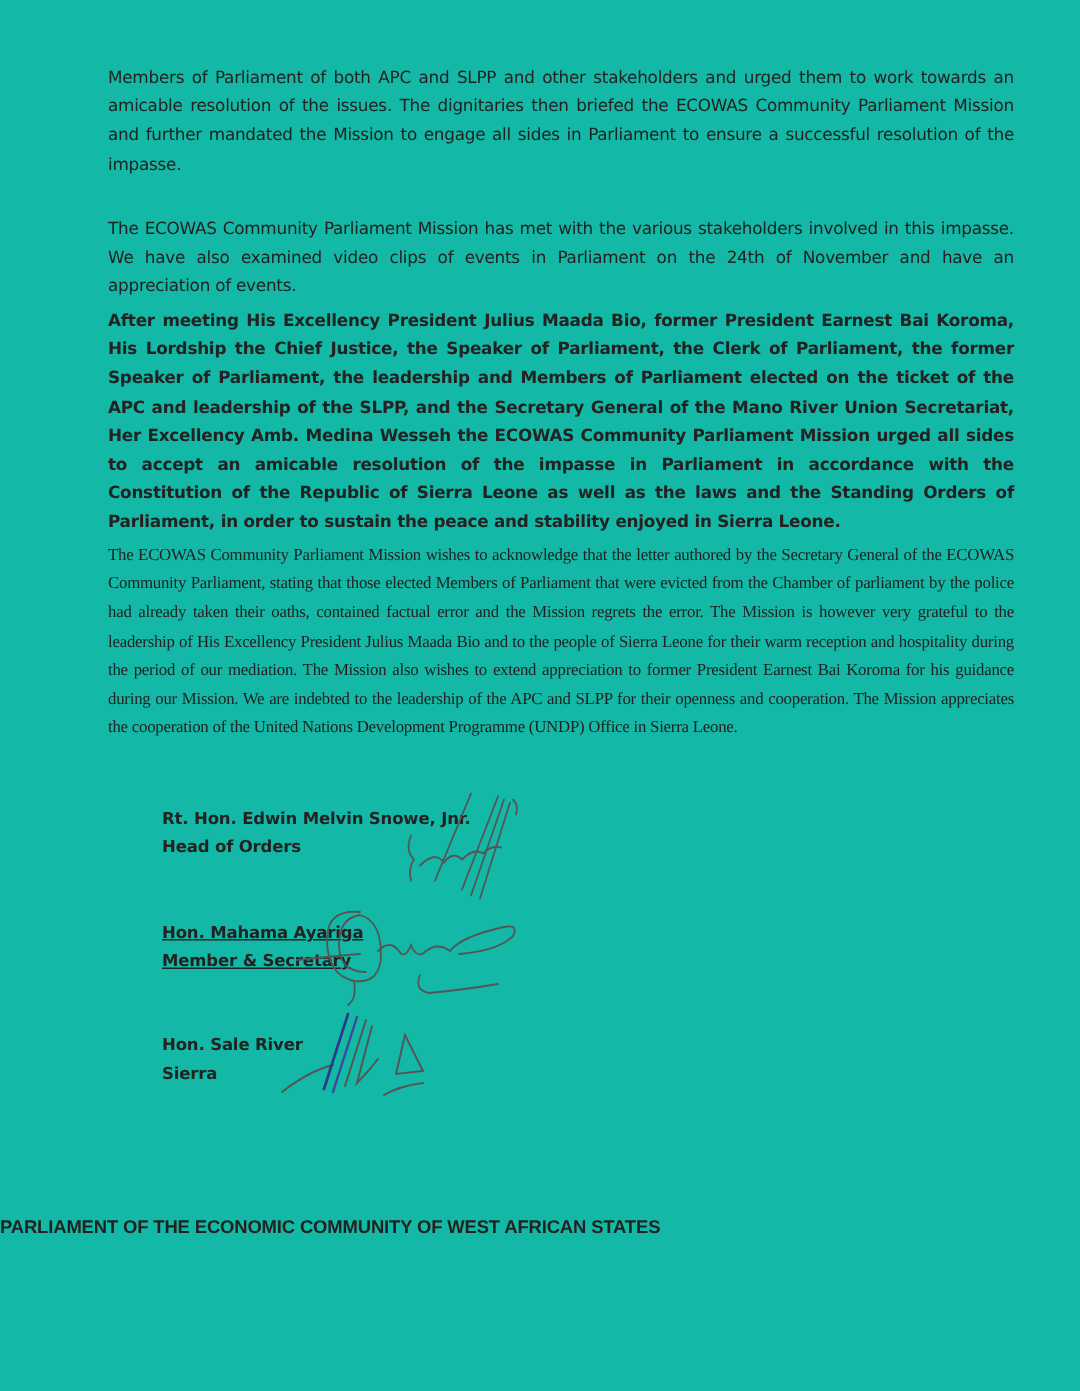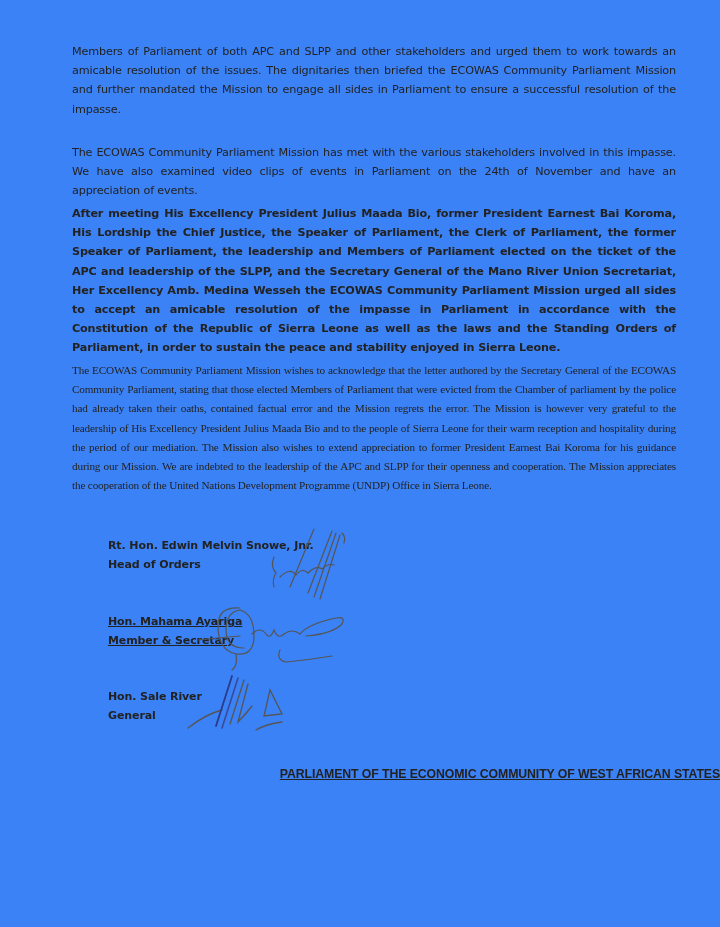--- a/index.html
+++ b/index.html
@@ -1,39 +1,39 @@
 <!DOCTYPE html>
 <html><head>
 <meta charset="utf-8">
 <style>
   html, body { margin: 0; padding: 0; background: #ffffff; }
   body { width: 720px; height: 927px; position: relative; overflow: hidden; color: #1a1a1a; }
-  .page { position: absolute; left: 0; top: 0; width: 720px; height: 927px; background: #3b82f6; }
+  .page { position: absolute; left: 0; top: 0; width: 720px; height: 927px; background: #14b8a6; }
   .para {
     position: absolute; left: 72px; width: 604px;
     font-family: "DejaVu Sans", sans-serif; font-size: 11.2px; line-height: 19.2px;
     text-align: justify; letter-spacing: -0.15px; color: #222;
     margin: 0;
   }
   #p1 { top: 42px; }
   #p2 { top: 143px; }
   #p3 { top: 204px; font-weight: bold; }
   #p4 { top: 361px; font-family: Liberation Serif, serif; }
   .sig-label {
     position: absolute; left: 64px; font-family: "DejaVu Sans", sans-serif;
     font-weight: bold; font-size: 11px; line-height: 19px; color: #222; letter-spacing: -0.1px; margin-left: 44px;
   }
   #s1 { top: 536px; }
   #s2 { top: 612px; text-decoration: underline; }
   #s3 { top: 687px; }
   .sig { position: absolute; }
   .footer {
-    position: absolute; left: 0; width: 720px; top: 767px; text-align: right;
+    position: absolute; left: 0; width: 720px; top: 811px; text-align: left;
     font-family: "Liberation Sans", sans-serif; font-weight: bold; font-size: 12.3px;
-    line-height: 14.2px; color: #222; letter-spacing: -0.1px; text-decoration: underline;
+    line-height: 14.2px; color: #222; letter-spacing: -0.1px;
   }
   .footer div { white-space: nowrap; }
 </style>
 </head>
 <body>
 
 <div class="page">
 
   <p class="para" id="p1">Members of Parliament of both APC and SLPP and other stakeholders and urged them to work towards an amicable resolution of the issues. The dignitaries then briefed the ECOWAS Community Parliament Mission and further mandated the Mission to engage all sides in Parliament to ensure a successful resolution of the impasse.</p>
   <p class="para" id="p2">The ECOWAS Community Parliament Mission has met with the various stakeholders involved in this impasse. We have also examined video clips of events in Parliament on the 24th of November and have an appreciation of events.</p>
@@ -43,21 +43,21 @@
   <div class="sig-label" id="s1">
     <div>Rt. Hon. Edwin Melvin Snowe, Jnr.</div>
     <div>Head of Orders</div>
   </div>
   <div class="sig-label" id="s2">
     <div>Hon. Mahama Ayariga</div>
     <div>Member &amp; Secretary</div>
   </div>
   <div class="sig-label" id="s3">
     <div>Hon. Sale River</div>
-    <div>General</div>
+    <div>Sierra</div>
   </div>
 
   <svg class="sig" style="left:262px;top:527px" width="100" height="80" viewBox="0 0 100 80">
     <g fill="none" stroke="#555" stroke-width="1.2" stroke-linecap="round">
       <path d="M52 2 L28 60"></path>
       <path d="M70 4 L46 66"></path>
       <path d="M74 6 L52 70"></path>
       <path d="M78 8 L58 72"></path>
       <path d="M12 30 Q8 40 14 46 Q10 52 12 60"></path>
       <path d="M18 50 Q28 40 34 48 Q40 40 46 46 Q54 38 60 42 Q66 36 72 38"></path>

